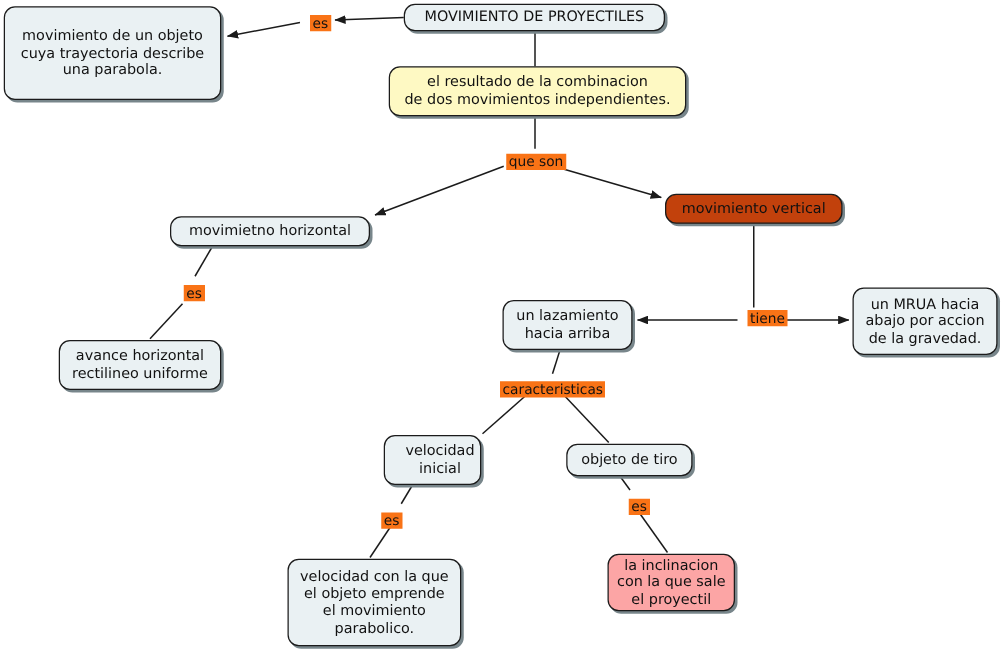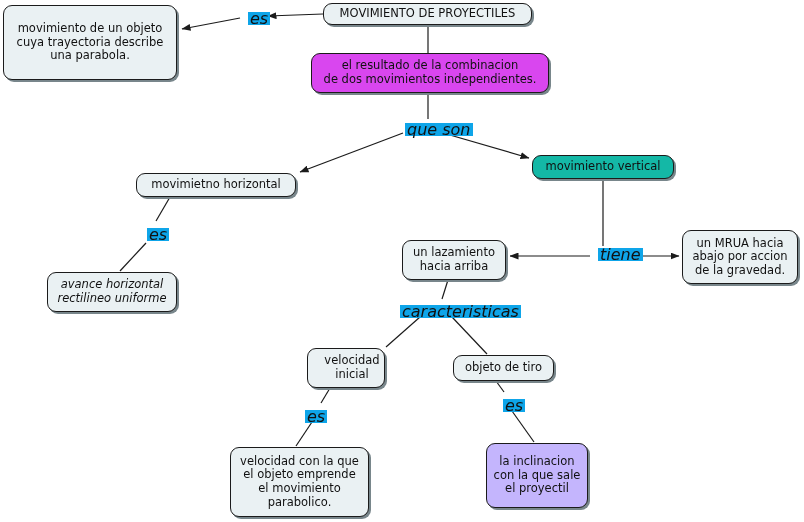--- a/index.html
+++ b/index.html
@@ -41,28 +41,27 @@
     text-align: center;
     display: flex;
     align-items: center;
     justify-content: center;
     padding: 2px 6px;
     white-space: pre-line;
     z-index: 3;
   }
   .edge-label {
     position: absolute;
-    font-size: 16px;
+    font-size: 11px;
     line-height: 13px;
     color: #111111;
-    background: #0ea5e9;
+    background: #f97316;
     padding: 0 2px;
     white-space: nowrap;
     z-index: 4;
-    font-style: italic;
   }
 </style>
 </head>
 <body>
 
 <div id="canvas" style="width: 804px; height: 522px; background: rgb(255, 255, 255);">
   <svg id="edge-layer" viewBox="0 0 804 522" xmlns="http://www.w3.org/2000/svg">
     <defs>
       <marker id="arrowhead" markerWidth="9" markerHeight="7" refX="8.5" refY="3.5" orient="auto" markerUnits="userSpaceOnUse">
         <polygon points="0 0, 9 3.5, 0 7" fill="#1b1b1b"></polygon>
@@ -93,34 +92,34 @@
     <div class="edge-label" style="left: 405px; top: 123px; color: rgb(17, 17, 17);">que son</div>
     <div class="edge-label" style="left: 147px; top: 228px; color: rgb(17, 17, 17);">es</div>
     <div class="edge-label" style="left: 598px; top: 248px; color: rgb(17, 17, 17);">tiene</div>
     <div class="edge-label" style="left: 400px; top: 305px; color: rgb(17, 17, 17);">caracteristicas</div>
     <div class="edge-label" style="left: 305px; top: 410px; color: rgb(17, 17, 17);">es</div>
     <div class="edge-label" style="left: 503px; top: 399px; color: rgb(17, 17, 17);">es</div>
     <div class="node" style="left: 3px; top: 5px; width: 174px; height: 75px; background: rgb(234, 241, 243); border-color: rgb(27, 27, 27); box-shadow: rgb(120, 134, 139) 2px 2px 0px;"><span>movimiento de un objeto
 cuya trayectoria describe
 una parabola.</span></div>
     <div class="node" style="left: 323px; top: 3px; width: 209px; height: 22px; background: rgb(234, 241, 243); border-color: rgb(27, 27, 27); box-shadow: rgb(120, 134, 139) 2px 2px 0px;"><span>MOVIMIENTO DE PROYECTILES</span></div>
-    <div class="node" style="left: 311px; top: 53px; width: 238px; height: 40px; background: #d946ef; border-color: rgb(27, 27, 27); box-shadow: rgb(120, 134, 139) 2px 2px 0px;"><span>el resultado de la combinacion
+    <div class="node" style="left: 311px; top: 53px; width: 238px; height: 40px; background: #fef9c3; border-color: rgb(27, 27, 27); box-shadow: rgb(120, 134, 139) 2px 2px 0px;"><span>el resultado de la combinacion
 de dos movimientos independientes.</span></div>
     <div class="node" style="left: 136px; top: 173px; width: 160px; height: 24px; background: rgb(234, 241, 243); border-color: rgb(27, 27, 27); box-shadow: rgb(120, 134, 139) 2px 2px 0px;"><span>movimietno  horizontal</span></div>
-    <div class="node" style="left: 532px; top: 155px; width: 142px; height: 24px; background: #14b8a6; border-color: rgb(27, 27, 27); box-shadow: rgb(120, 134, 139) 2px 2px 0px;"><span>movimiento vertical</span></div>
-    <div class="node" style="left: 47px; top: 272px; width: 130px; height: 40px; background: rgb(234, 241, 243); border-color: rgb(27, 27, 27); box-shadow: rgb(120, 134, 139) 2px 2px 0px; font-style: italic;"><span>avance horizontal
+    <div class="node" style="left: 532px; top: 155px; width: 142px; height: 24px; background: #c2410c; border-color: rgb(27, 27, 27); box-shadow: rgb(120, 134, 139) 2px 2px 0px;"><span>movimiento vertical</span></div>
+    <div class="node" style="left: 47px; top: 272px; width: 130px; height: 40px; background: rgb(234, 241, 243); border-color: rgb(27, 27, 27); box-shadow: rgb(120, 134, 139) 2px 2px 0px;"><span>avance horizontal
 rectilineo uniforme</span></div>
     <div class="node" style="left: 402px; top: 240px; width: 104px; height: 40px; background: rgb(234, 241, 243); border-color: rgb(27, 27, 27); box-shadow: rgb(120, 134, 139) 2px 2px 0px;"><span>un lazamiento
 hacia arriba</span></div>
     <div class="node" style="left: 682px; top: 230px; width: 116px; height: 54px; background: rgb(234, 241, 243); border-color: rgb(27, 27, 27); box-shadow: rgb(120, 134, 139) 2px 2px 0px;"><span>un MRUA hacia
 abajo por accion
 de la gravedad.</span></div>
     <div class="node" style="left: 307px; top: 348px; width: 78px; height: 40px; background: rgb(234, 241, 243); border-color: rgb(27, 27, 27); box-shadow: rgb(120, 134, 139) 2px 2px 0px; padding-left: 18px;"><span>velocidad
 inicial</span></div>
     <div class="node" style="left: 453px; top: 355px; width: 101px; height: 26px; background: rgb(234, 241, 243); border-color: rgb(27, 27, 27); box-shadow: rgb(120, 134, 139) 2px 2px 0px;"><span>objeto de tiro</span></div>
     <div class="node" style="left: 230px; top: 447px; width: 139px; height: 70px; background: rgb(234, 241, 243); border-color: rgb(27, 27, 27); box-shadow: rgb(120, 134, 139) 2px 2px 0px;"><span>velocidad con la que
 el objeto emprende
 el movimiento
 parabolico.</span></div>
-    <div class="node" style="left: 486px; top: 443px; width: 102px; height: 65px; background: #c4b5fd; border-color: rgb(27, 27, 27); box-shadow: rgb(120, 134, 139) 2px 2px 0px;"><span>la inclinacion
+    <div class="node" style="left: 486px; top: 443px; width: 102px; height: 46px; background: #fca5a5; border-color: rgb(27, 27, 27); box-shadow: rgb(120, 134, 139) 2px 2px 0px;"><span>la inclinacion
 con la que sale
 el proyectil</span></div>
   </div>
 
 </body></html>

